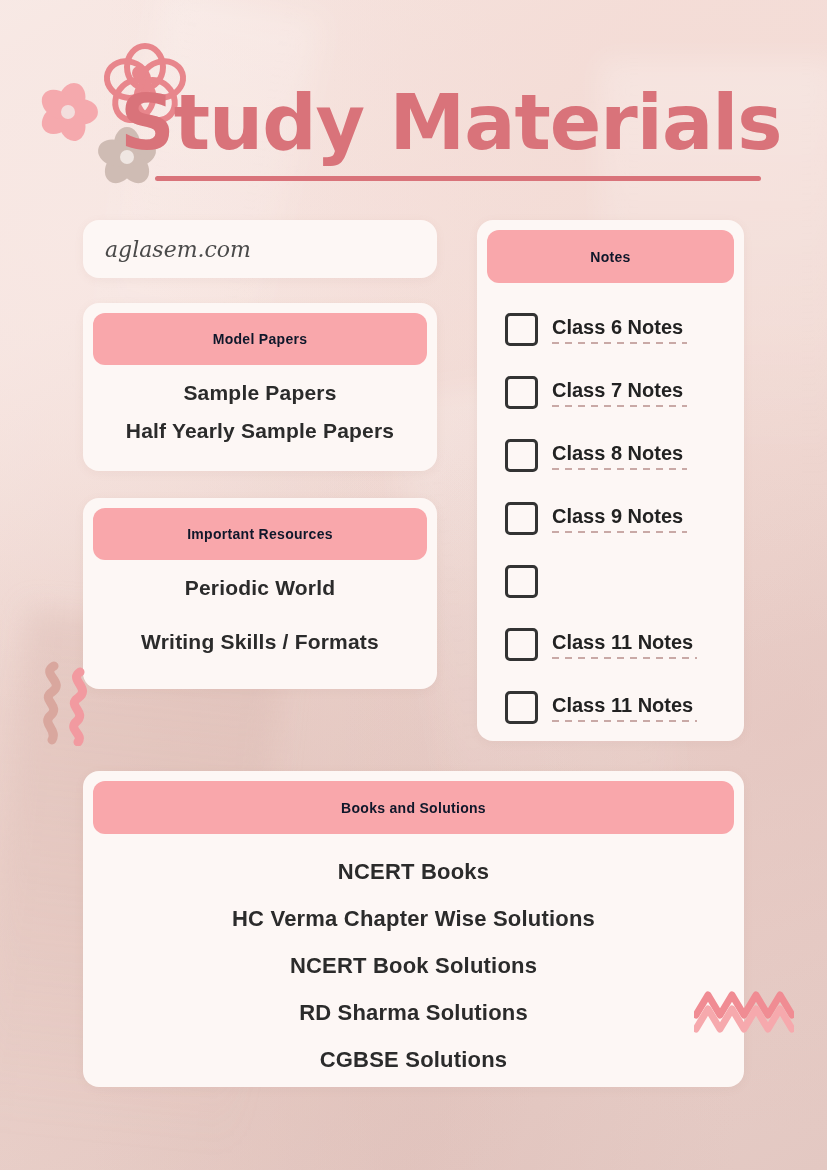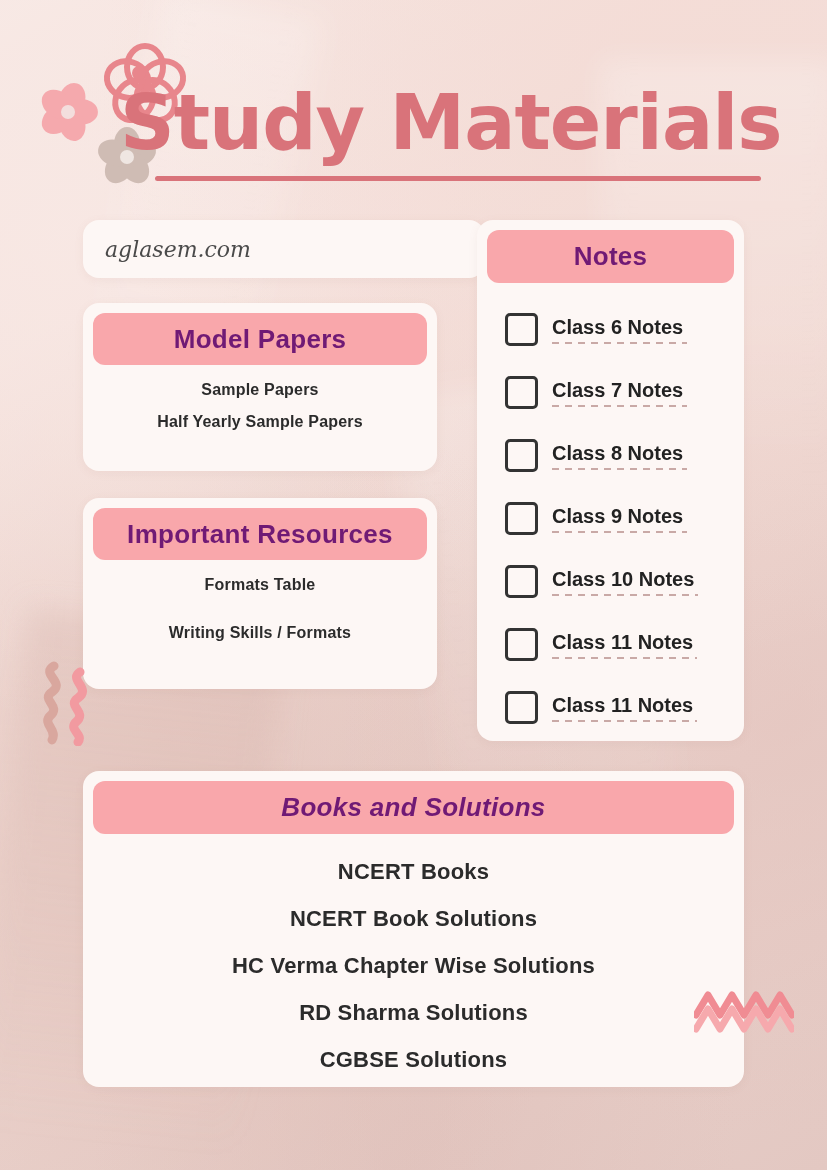--- a/index.html
+++ b/index.html
@@ -98,43 +98,43 @@
     box-shadow: 0 2px 10px rgba(160,110,105,0.08);
   }
   .card-head {
     position: absolute;
     left: 10px;
     top: 10px;
     right: 10px;
     height: 52px;
     background: #f9a7ab;
     border-radius: 12px;
-    color: #701a75;
-    font-size: 26px;
+    color: #0f172a;
+    font-size: 14px;
     font-weight: bold;
     display: flex;
     align-items: center;
     justify-content: center;
     letter-spacing: 0.3px;
   }
   .card-body {
     position: absolute;
     left: 0; right: 0;
     top: 70px;
     text-align: center;
   }
   .card-item {
-    font-size: 16px;
+    font-size: 21px;
     font-weight: bold;
     color: #2b2b2b;
     letter-spacing: 0.2px;
   }
 
   
-  #brand-card { left: 83px; top: 220px; width: 354px; height: 58px; padding-left: 48px; }
+  #brand-card { left: 83px; top: 220px; width: 354px; height: 58px; }
   .brand-text {
     position: absolute;
     left: 22px; top: 50%;
     transform: translateY(-50%);
     font-family: "DejaVu Serif", serif;
     font-style: italic;
     font-size: 22px;
     color: #4a4a4a;
   }
 
@@ -179,21 +179,21 @@
   }
   .dashes {
     position: absolute;
     left: 0; right: -4px; bottom: 0;
     height: 2px;
     background-image: repeating-linear-gradient(to right, #c9a9a6 0 7px, transparent 7px 13px);
   }
 
   
   #books-card { left: 83px; top: 771px; width: 661px; height: 316px; }
-  #books-card .card-head { height: 53px; font-style: italic; }
+  #books-card .card-head { height: 53px; }
   #books-card .card-body { top: 88px; }
   #books-card .card-item {
     font-size: 22px;
     margin-bottom: 21px;
   }
 
   
   .squiggle { position: absolute; left: 36px; top: 660px; width: 76px; height: 86px; }
   .zigzag { position: absolute; left: 694px; top: 985px; width: 100px; height: 50px; }
 </style>
@@ -248,21 +248,21 @@
   <div class="card-head">Model Papers</div>
   <div class="card-body">
     <div class="card-item">Sample Papers</div>
     <div class="card-item">Half Yearly Sample Papers</div>
   </div>
 </div>
 
 <div class="card" id="important-resources-card">
   <div class="card-head">Important Resources</div>
   <div class="card-body">
-    <div class="card-item">Formats Table</div>
+    <div class="card-item">Periodic World</div>
     <div class="card-item">Writing Skills / Formats</div>
   </div>
 </div>
 
 <div class="card" id="notes-card">
   <div class="card-head">Notes</div>
   <div class="notes-list">
 
     <div class="note-row">
       <div class="checkbox"></div>
@@ -291,24 +291,20 @@
     <div class="note-row">
       <div class="checkbox"></div>
       <div class="note-label-wrap">
         <div class="note-label">Class 9 Notes</div>
         <div class="dashes"></div>
       </div>
     </div>
 
     <div class="note-row">
       <div class="checkbox"></div>
-      <div class="note-label-wrap">
-        <div class="note-label">Class 10 Notes</div>
-        <div class="dashes"></div>
-      </div>
     </div>
 
     <div class="note-row">
       <div class="checkbox"></div>
       <div class="note-label-wrap">
         <div class="note-label">Class 11 Notes</div>
         <div class="dashes"></div>
       </div>
     </div>
 
@@ -320,22 +316,22 @@
       </div>
     </div>
 
   </div>
 </div>
 
 <div class="card" id="books-card">
   <div class="card-head">Books and Solutions</div>
   <div class="card-body">
     <div class="card-item">NCERT Books</div>
+    <div class="card-item">HC Verma Chapter Wise Solutions</div>
     <div class="card-item">NCERT Book Solutions</div>
-    <div class="card-item">HC Verma Chapter Wise Solutions</div>
     <div class="card-item">RD Sharma Solutions</div>
     <div class="card-item">CGBSE Solutions</div>
   </div>
 </div>
 
 <svg class="squiggle" viewBox="0 0 76 86">
   <path d="M18 6 C 4 14, 30 22, 16 32 C 4 40, 26 46, 14 56 C 6 64, 22 70, 16 80" stroke="#d9a79e" stroke-width="9" fill="none" stroke-linecap="round"></path>
   <path d="M44 12 C 32 20, 56 28, 42 38 C 30 46, 52 52, 40 62 C 32 70, 48 74, 42 82" stroke="#f29aa0" stroke-width="9" fill="none" stroke-linecap="round"></path>
 </svg>
 

